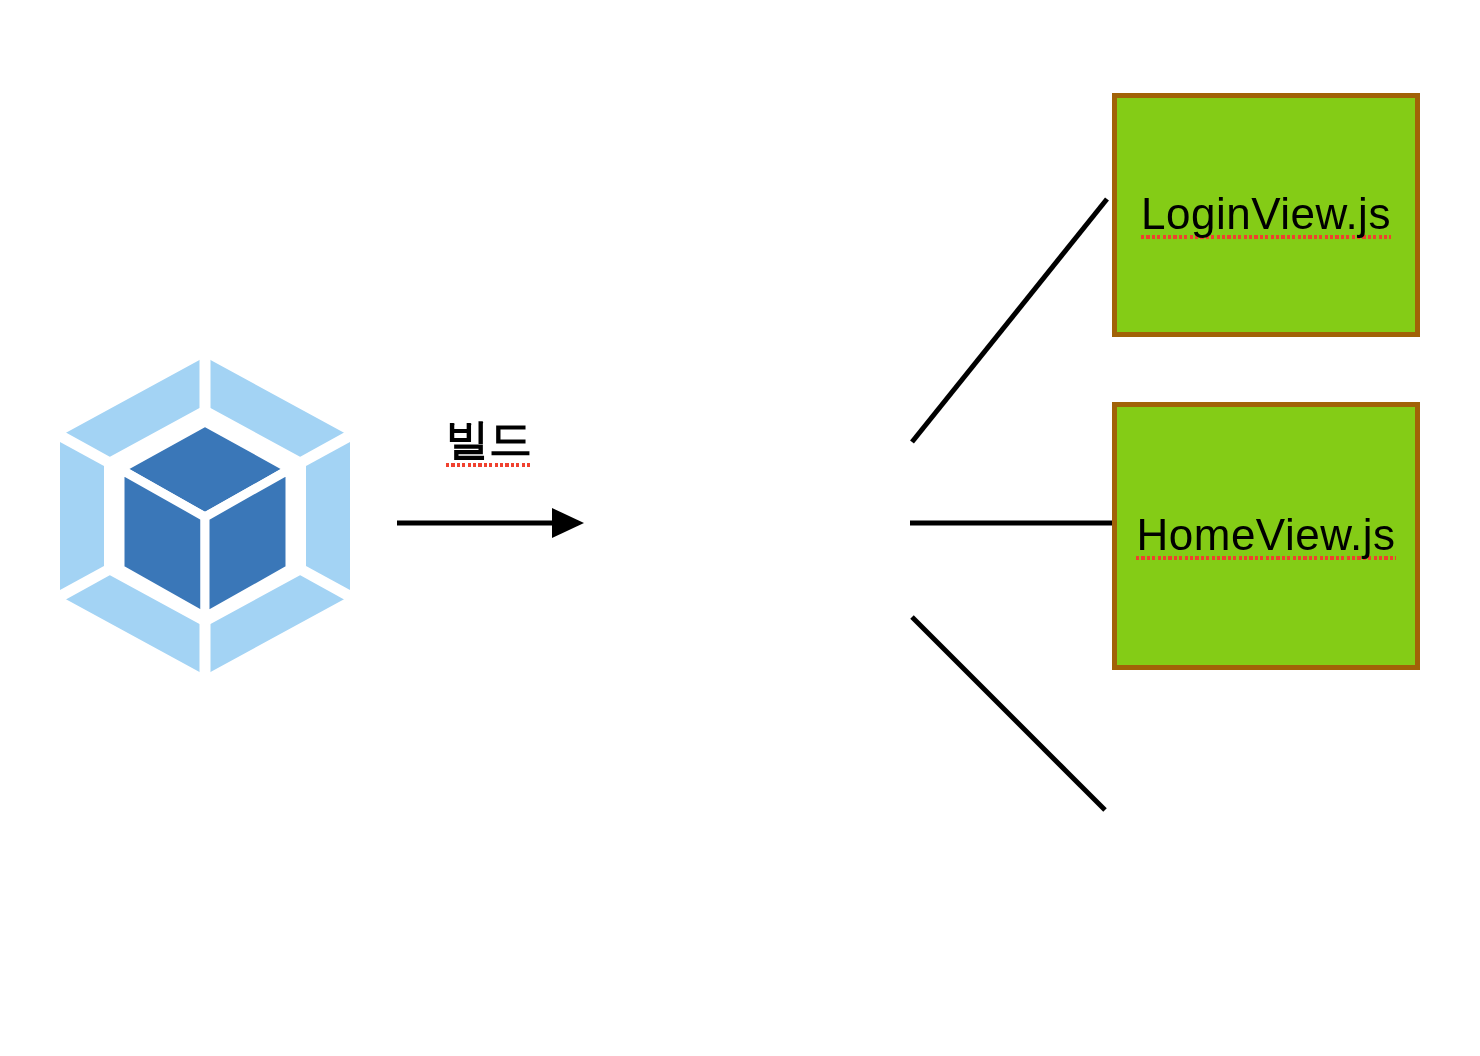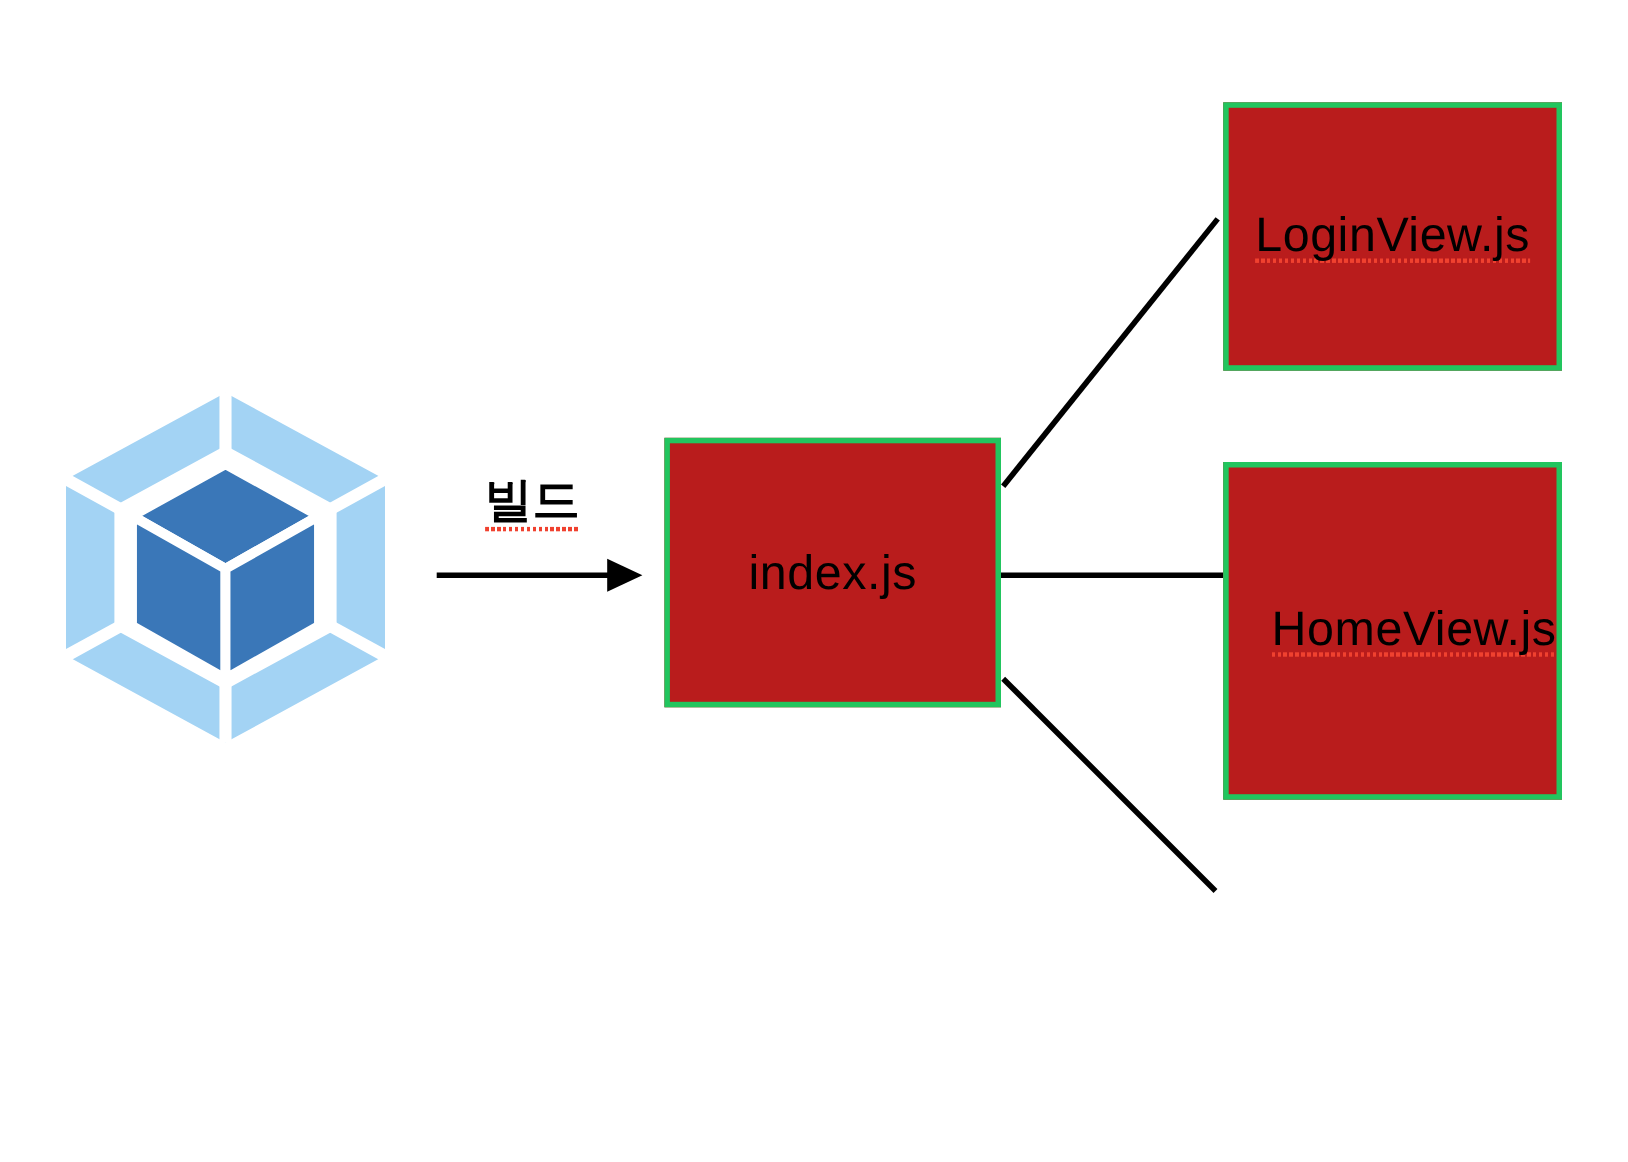--- a/index.html
+++ b/index.html
@@ -22,49 +22,50 @@
     pointer-events: none;
   }
   .logo {
     position: absolute;
     left: 60px; top: 357px;
     width: 290px; height: 318px;
   }
   .node-box {
     position: absolute;
     box-sizing: border-box;
-    border: 5px solid #22c55e;
-    background: #b91c1c;
+    border: 5px solid #a16207;
+    background: #84cc16;
     display: flex;
     align-items: center;
     justify-content: center;
   }
   .node-box .label {
     font-size: 44px;
     line-height: 1;
     color: #000000;
     letter-spacing: 0.5px;
     white-space: nowrap;
   }
   #box-index { left: 604px; top: 398px; width: 306px; height: 245px; }
   #box-login { left: 1112px; top: 93px;  width: 308px; height: 244px; }
-  #box-home  { left: 1112px; top: 420px; width: 308px; height: 307px; justify-content: flex-end; }
+  #box-home  { left: 1112px; top: 402px; width: 308px; height: 268px; }
   #box-post  { left: 1112px; top: 703px; width: 308px; height: 244px; }
 
   .misspell {
     display: inline-block;
     padding-bottom: 3px;
     background: repeating-linear-gradient(to right,
         var(--misspell, #f0412f) 0 3.2px,
         transparent 3.2px 5.4px) left bottom / 100% 4px no-repeat;
   }
   .build-label {
     position: absolute;
-    left: 441px; top: 434px;
+    left: 441px; top: 418px;
     width: 96px;
+    text-align: center;
     font-size: 43px;
     font-weight: 700;
     line-height: 1;
     color: #000000;
   }
   .build-label .misspell { padding-bottom: 6px; }
 </style>
 </head>
 <body>
 
@@ -98,23 +99,20 @@
   <svg id="connector-layer" viewBox="0 0 1480 1056" aria-hidden="true">
     <g stroke-width="5" fill="none">
       <line x1="397" y1="523" x2="558" y2="523" stroke="#000000"></line>
       <line x1="912" y1="442" x2="1107" y2="199" stroke="#000000"></line>
       <line x1="910" y1="523" x2="1112" y2="523" stroke="#000000"></line>
       <line x1="912" y1="617" x2="1105" y2="810" stroke="#000000"></line>
     </g>
     <polygon points="552,508 584,523 552,538" fill="#000000"></polygon>
   </svg>
 
-  <div id="box-index" class="node-box">
-    <span class="label">index.js</span>
-  </div>
 
   <div id="box-login" class="node-box">
     <span class="label misspell">LoginView.js</span>
   </div>
 
   <div id="box-home" class="node-box">
     <span class="label misspell">HomeView.js</span>
   </div>
 
 

